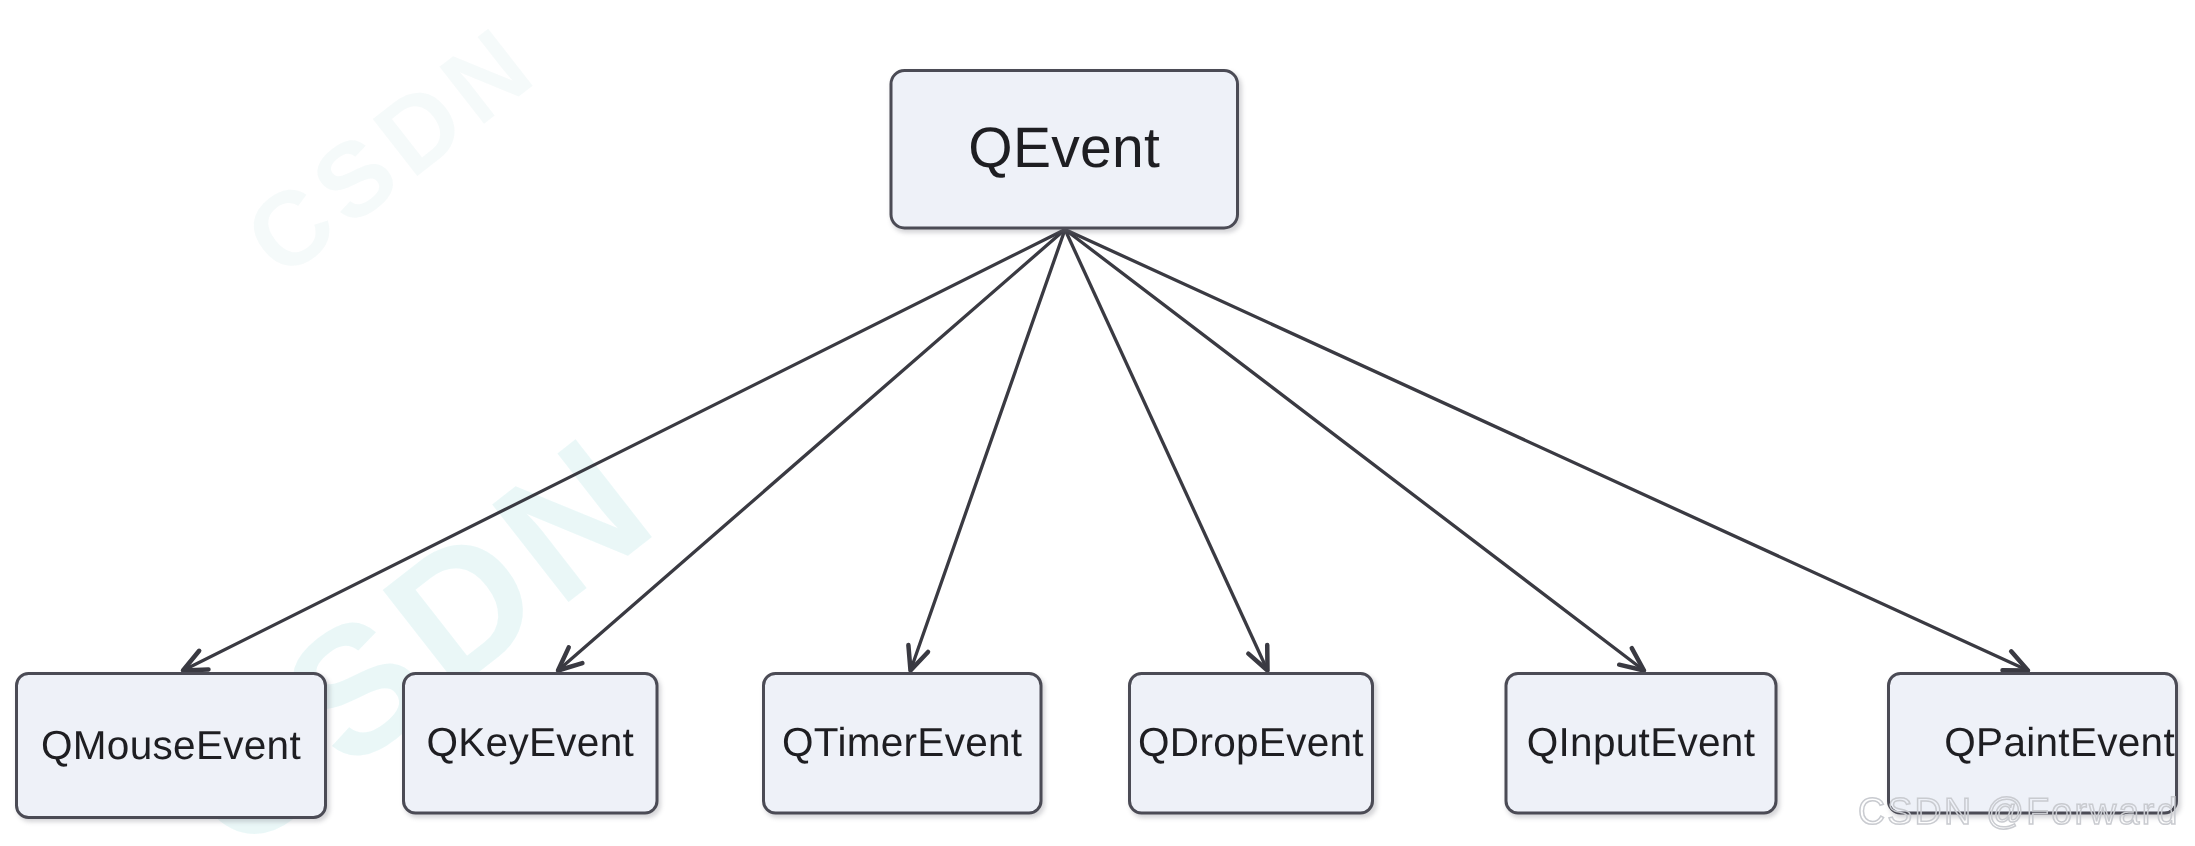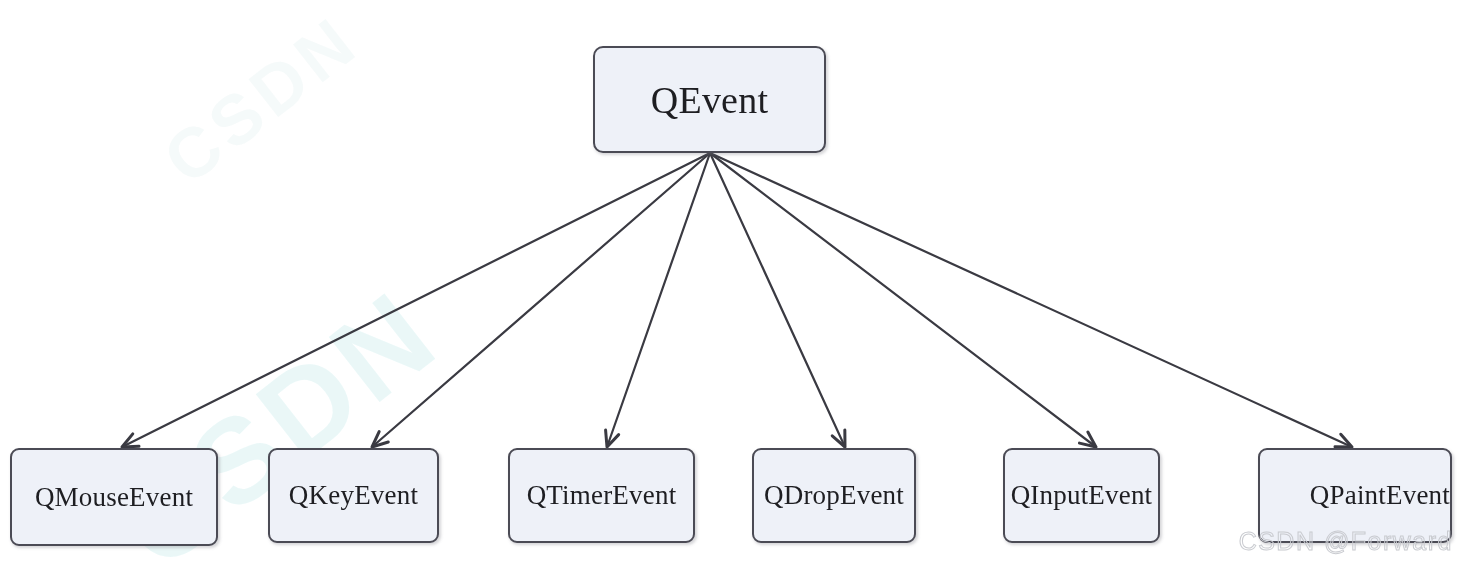--- a/index.html
+++ b/index.html
@@ -65,21 +65,21 @@
     box-sizing: border-box;
     background: #eef1f8;
     border: 2px solid #4b4b55;
     border-radius: 9px;
     display: flex;
     align-items: center;
     justify-content: center;
     box-shadow: 1.5px 2px 3px rgba(120,120,130,0.30);
   }
   .node-label {
-    font-family: Liberation Serif, serif;
+    font-family: Liberation Sans, sans-serif;
     color: #1e1e22;
     white-space: nowrap;
     letter-spacing: 0.2px;
   }
   .root-node { border-radius: 10px; }
   .root-node .node-label { font-size: 38px; }
   .leaf-node .node-label { font-size: 27px; }
 </style>
 </head>
 <body>
@@ -126,21 +126,21 @@
       </div>
       <div class="node leaf-node" style="left: 268px; top: 448px; width: 171px; height: 95px;">
         <span class="node-label">QKeyEvent</span>
       </div>
       <div class="node leaf-node" style="left: 508px; top: 448px; width: 187px; height: 95px;">
         <span class="node-label">QTimerEvent</span>
       </div>
       <div class="node leaf-node" style="left: 752px; top: 448px; width: 164px; height: 95px;">
         <span class="node-label">QDropEvent</span>
       </div>
-      <div class="node leaf-node" style="left: 1003px; top: 448px; width: 157px; height: 95px;">
+      <div class="node leaf-node" style="left: 1003px; top: 448px; width: 182px; height: 95px;">
         <span class="node-label">QInputEvent</span>
       </div>
       <div class="node leaf-node" style="left: 1258px; top: 448px; width: 194px; height: 95px; justify-content: flex-end;">
         <span class="node-label">QPaintEvent</span>
       </div>
     </div>
 
   <div class="wm-corner">CSDN @Forward</div>
 </div>
 

